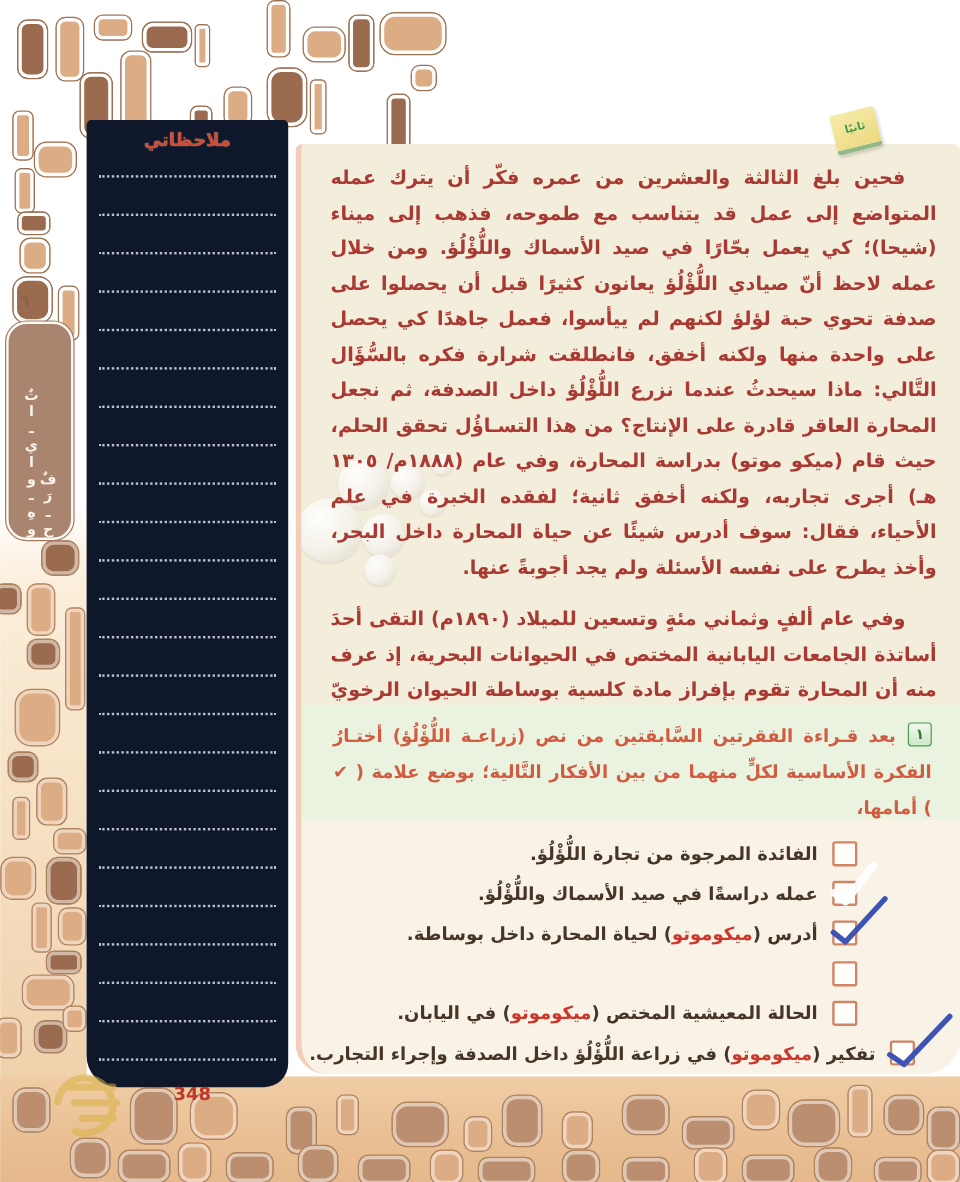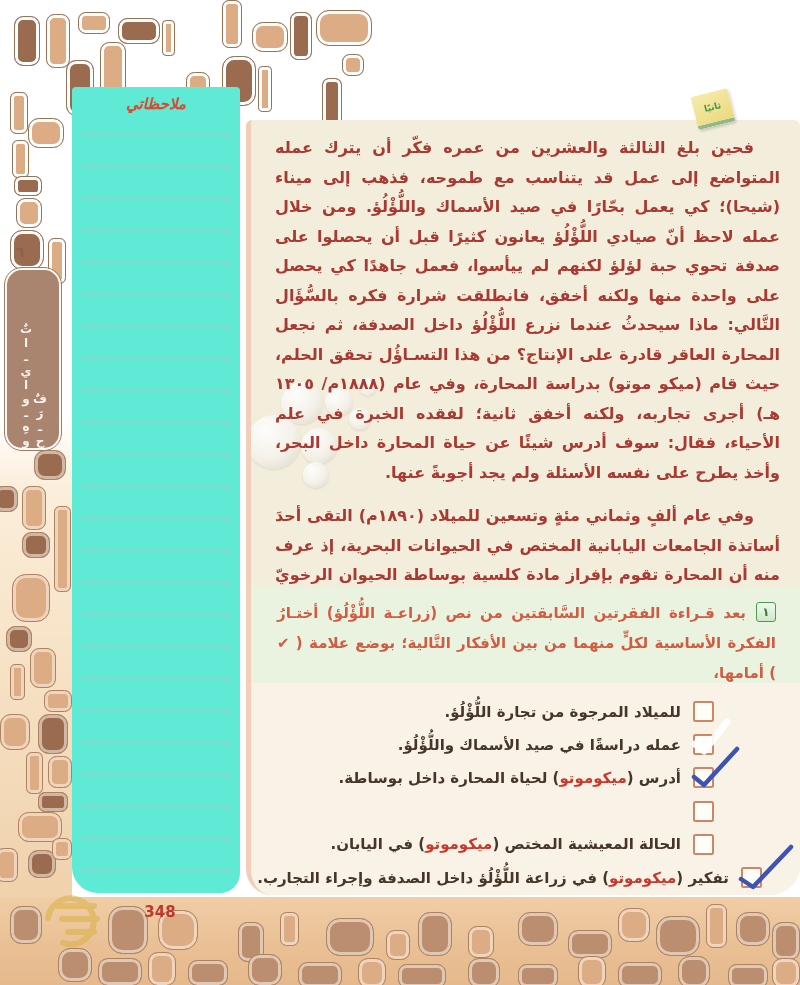--- a/index.html
+++ b/index.html
@@ -19,22 +19,22 @@
 
   
   .side-tab{position:absolute;left:5px;top:268px;width:52px;height:178px;
      background:#a9856f;border:2px solid #fdfaf6;outline:1px solid #a07a62;border-radius:17px;
      display:flex;align-items:center;justify-content:center;}
   .side-tab span{writing-mode:vertical-rl;text-orientation:upright;color:#f9f1e9;
      font-size:12px;font-weight:bold;letter-spacing:3px;}
   .unit-num{position:absolute;left:16px;top:244px;color:#8a6248;font-size:14px;font-weight:bold;}
 
   
-  .notes-panel{position:absolute;left:72px;top:87px;width:168px;height:806px;
-     background:#5eead4;border-radius:4px 4px 20px 26px;z-index:2;font-style:italic;}
+  .notes-panel{position:absolute;left:72px;top:100px;width:168px;height:806px;
+     background:#0f172a;border-radius:4px 4px 20px 26px;z-index:2;}
   .notes-title{position:absolute;top:8px;left:0;width:100%;text-align:center;
      color:#c94f38;font-size:15px;font-weight:bold;text-shadow:0 0 1px #e9a08f;}
   .note-line{position:absolute;left:10px;width:148px;height:0;border-bottom:2px dotted #b9c0cf;}
 
   
   .content-panel{position:absolute;left:246px;top:120px;width:549px;height:775px;
      background:#f3eedb;border-left:5px solid #f2cdb9;border-radius:6px 6px 30px 26px;
      z-index:2;overflow:hidden;direction:rtl;}
   .pearl{position:absolute;border-radius:50%;opacity:.92;
      background:radial-gradient(circle at 35% 30%,#ffffff 0%,#f4f1e9 55%,#d9d4c6 100%);
@@ -208,21 +208,21 @@
     <div class="activity-box">
       <span class="badge">١</span>
       <span>بعد قـراءة الفقرتين السَّابقتين من نص (زراعـة اللُّؤْلُؤ) أختـارُ الفكرة الأساسية لكلٍّ منهما من بين الأفكار التَّالية؛ بوضع علامة ( ✔ ) أمامها،</span>
       <span class="instr2">ثم أكتب رقم الفقرة:</span>
     </div>
 
     <div class="checklist">
 
       <div class="chk-row">
         <span class="chk-box"></span>
-        <span class="chk-text"><span>للميلاد المرجوة من تجارة اللُّؤْلُؤ.</span><span class="red-word"></span><span></span></span>
+        <span class="chk-text"><span>الفائدة المرجوة من تجارة اللُّؤْلُؤ.</span><span class="red-word"></span><span></span></span>
       </div>
 
       <div class="chk-row">
         <span class="chk-box">
           <svg width="46" height="46">
               <path d="M6 34 L15 41 L38 12" fill="none" stroke="#ffffff" stroke-width="7" stroke-linecap="round" stroke-linejoin="round" opacity="0.92"></path>
             </svg>
         </span>
         <span class="chk-text"><span>عمله دراسةًا في صيد الأسماك واللُّؤْلُؤ.</span><span class="red-word"></span><span></span></span>
       </div>

